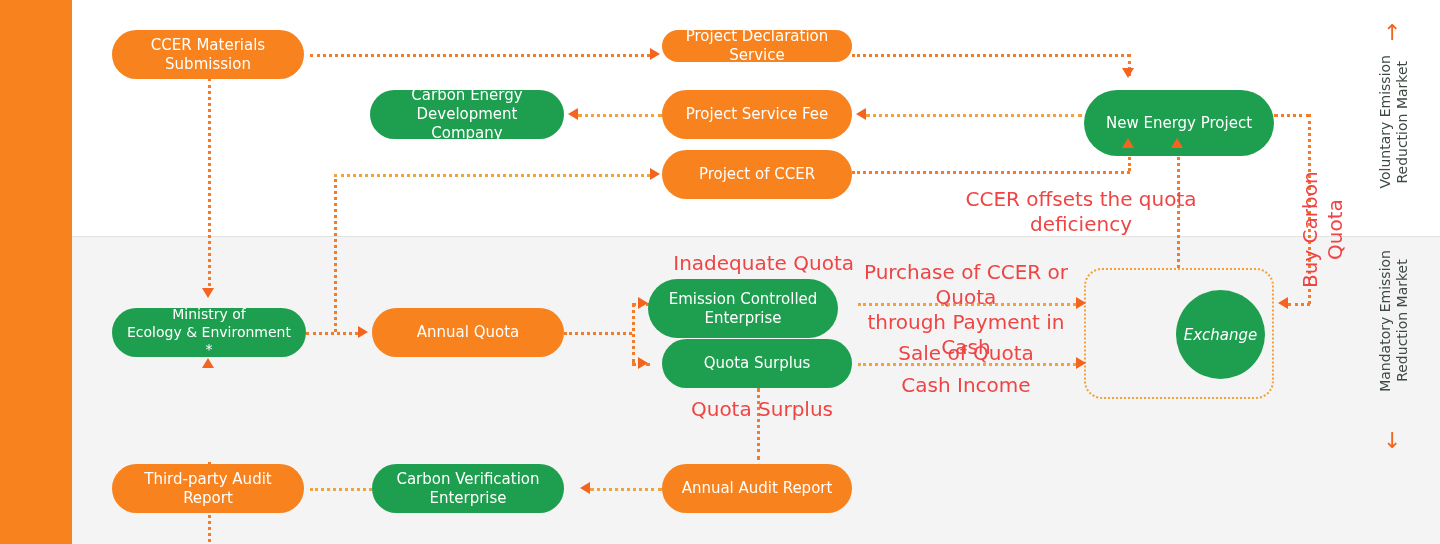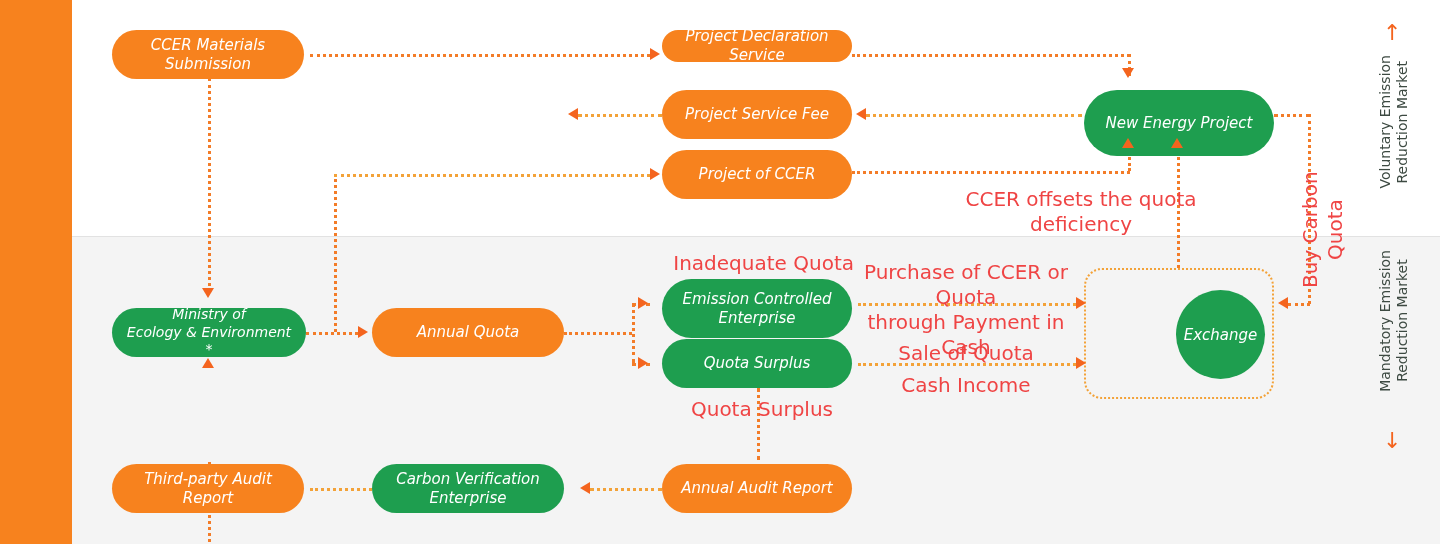--- a/index.html
+++ b/index.html
@@ -26,21 +26,21 @@
   .node{
     position:absolute;box-sizing:border-box;
     display:flex;align-items:center;justify-content:center;text-align:center;
     color:#ffffff;border-radius:999px;
     font-size:15px;line-height:1.25;
     padding:0 10px;
     z-index:4;
   }
   .node.orange{background:#F7821E;}
   .node.green{background:#1E9E4F;}
-  .node .lbl{white-space:pre-line;font-style:italic;}
+  .node .lbl{white-space:pre-line;}
 
   .circle-node{
     position:absolute;border-radius:50%;
     background:#1E9E4F;color:#fff;
     display:flex;align-items:center;justify-content:center;
     font-size:15px;z-index:4;
   }
   .dashbox{
     position:absolute;box-sizing:border-box;
     border:2px dotted #F3A238;border-radius:18px;
@@ -146,20 +146,24 @@
   <div class="node orange" style="left:112px;top:30px;width:192px;height:49px;">
     <span class="lbl">CCER Materials
 Submission</span>
   </div>
 
   <div class="node orange" style="left:662px;top:30px;width:190px;height:32px;">
     <span class="lbl">Project Declaration
 Service</span>
   </div>
 
+  <div class="node green" style="left:370px;top:90px;width:194px;height:49px;">
+    <span class="lbl">Carbon Energy
+Development Company</span>
+  </div>
 
   <div class="node orange" style="left:662px;top:90px;width:190px;height:49px;">
     <span class="lbl">Project Service Fee</span>
   </div>
 
   <div class="node orange" style="left:662px;top:150px;width:190px;height:49px;">
     <span class="lbl">Project of CCER</span>
   </div>
 
   <div class="node green" style="left:1084px;top:90px;width:190px;height:66px;">
@@ -168,21 +172,21 @@
 
   <div class="node green" style="left:112px;top:308px;width:194px;height:49px;font-size:14px;">
     <span class="lbl">Ministry of
 Ecology &amp; Environment *</span>
   </div>
 
   <div class="node orange" style="left:372px;top:308px;width:192px;height:49px;">
     <span class="lbl">Annual Quota</span>
   </div>
 
-  <div class="node green" style="left:662px;top:279px;width:190px;height:59px;">
+  <div class="node green" style="left:648px;top:279px;width:190px;height:59px;">
     <span class="lbl">Emission Controlled
 Enterprise</span>
   </div>
 
   <div class="node green" style="left:662px;top:339px;width:190px;height:49px;">
     <span class="lbl">Quota Surplus</span>
   </div>
 
   <div class="dashbox" style="left:1084px;top:268px;width:190px;height:131px;"></div>
   <div class="circle-node" style="left:1176px;top:290px;width:89px;height:89px;font-style:italic;">

